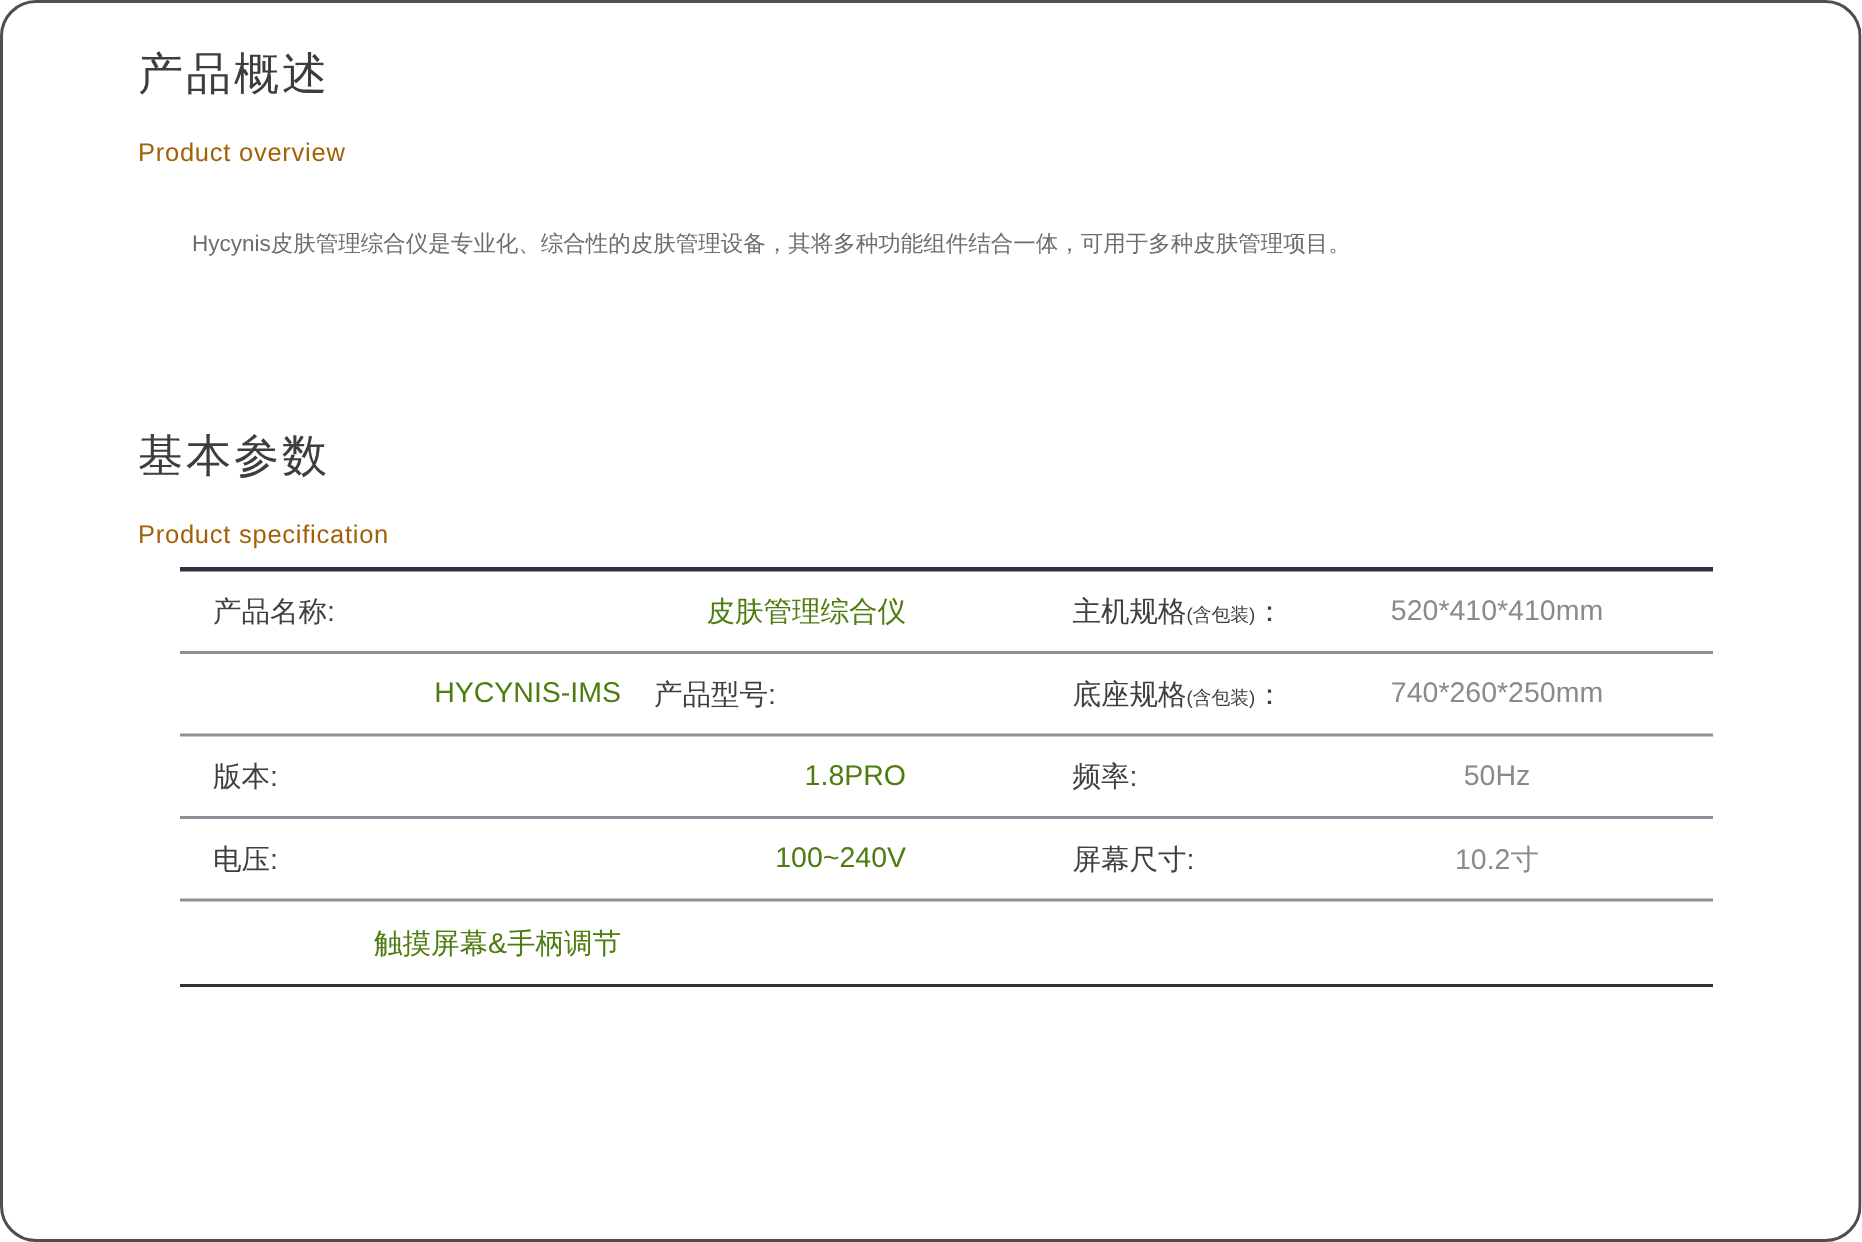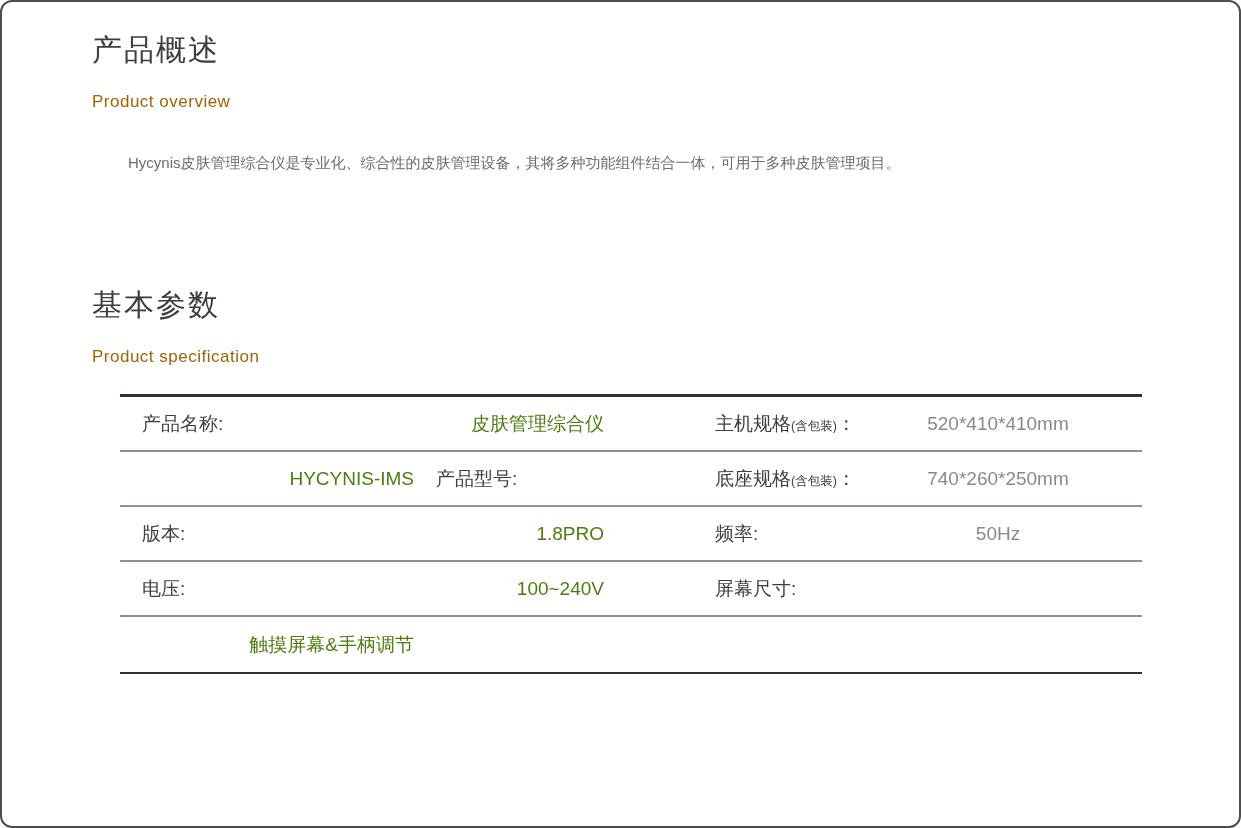--- a/index.html
+++ b/index.html
@@ -7,21 +7,21 @@
   body {
     font-family: "Liberation Sans", "DejaVu Sans", sans-serif;
     width: 1241px; height: 828px;
     position: relative;
   }
   .page {
     position: absolute;
     left: 0; top: 0;
     width: 1241px; height: 828px;
     border: 2px solid #4e4e52;
-    border-radius: 12px;
+    border-radius: 24px;
     background: #ffffff;
     overflow: hidden;
     padding: 30px 90px 0 90px;
   }
   .section-title {
     font-size: 30px;
     font-weight: 300;
     color: #3d3d3d;
     letter-spacing: 2px;
     line-height: 36px;
@@ -39,21 +39,21 @@
     font-size: 15px;
     font-weight: 300;
     color: #6d6d6d;
     line-height: 44px;
     text-indent: 2.4em;
     text-align: justify;
     width: 1062px;
   }
   .spec-section { margin-top: 102px; }
   .spec-table {
-    margin-top: 28px;
+    margin-top: 12px;
     margin-left: 28px;
     width: 1022px;
     border-top: 3px solid #31313d;
     border-bottom: 2px solid #31313d;
   }
   .spec-row {
     display: flex;
     align-items: center;
     height: 55px;
   }
@@ -131,20 +131,21 @@
         <div class="cell cell-label1">版本:</div>
         <div class="cell cell-value1">1.8PRO</div>
         <div class="cell cell-label2"><span>频率:</span></div>
         <div class="cell cell-value2">50Hz</div>
       </div>
 
       <div class="spec-row">
         <div class="cell cell-label1">电压:</div>
         <div class="cell cell-value1">100~240V</div>
         <div class="cell cell-label2"><span>屏幕尺寸:</span></div>
+        <div class="cell cell-value2">10.2寸</div>
       </div>
 
       <div class="spec-row">
         <div class="cell cell-value1">触摸屏幕&amp;手柄调节</div>
         <div class="cell cell-label2"></div>
         <div class="cell cell-value2"></div>
       </div>
 
     </div>
   </div>

